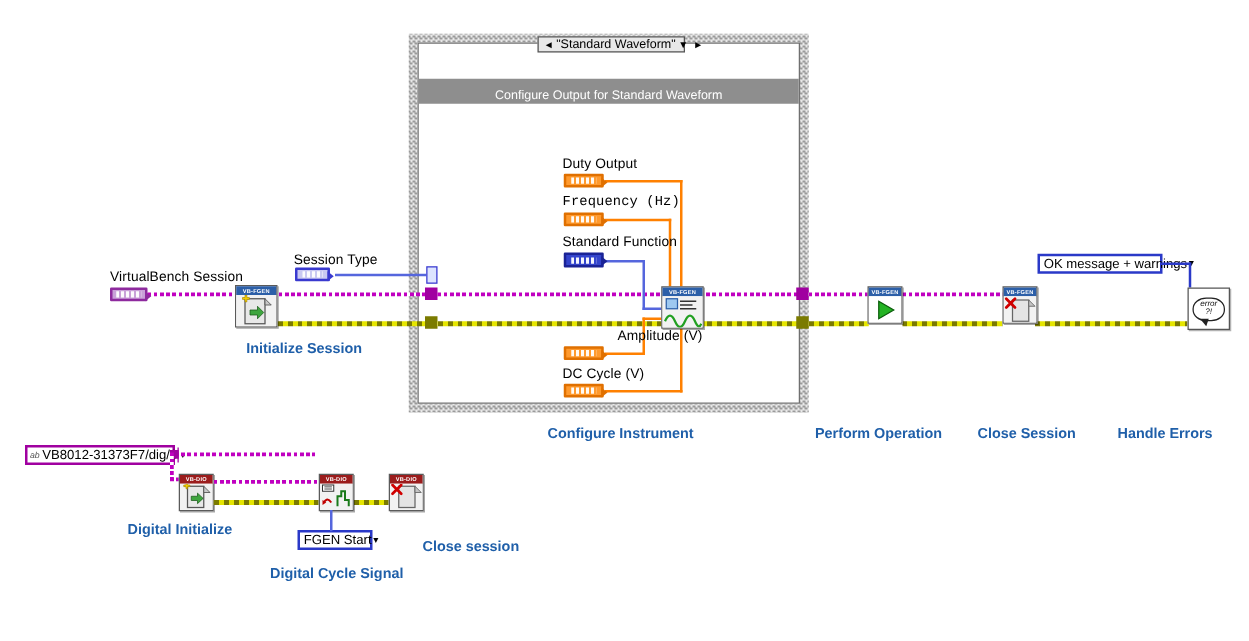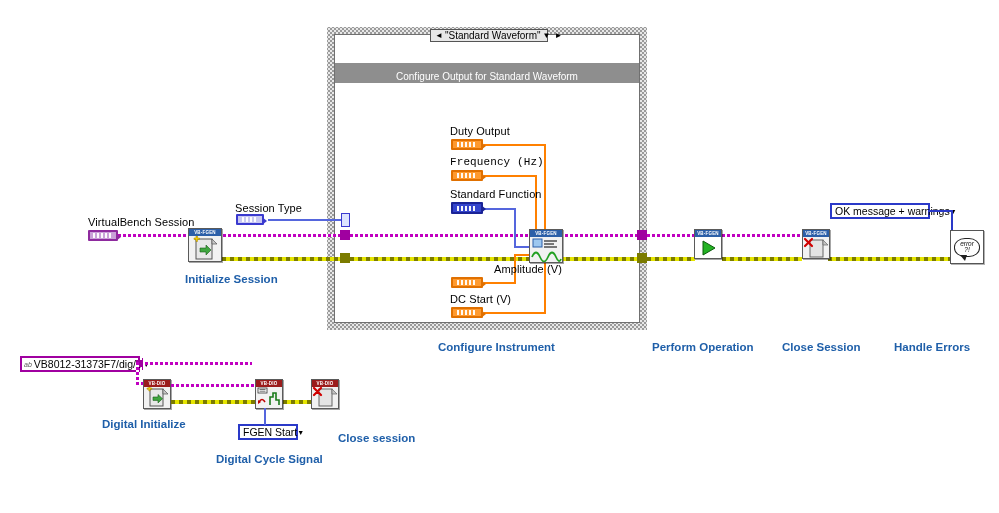--- a/index.html
+++ b/index.html
@@ -254,21 +254,21 @@
   <div class="lbl" style="left:450px;top:188px;">Standard Function</div>
   <div class="term term-i32" style="left:451px;top:202px;">
     <span class="glyphbar"></span>
   </div>
 
   <div class="lbl" style="left:450px;top:263px;margin-left:44px;">Amplitude (V)</div>
   <div class="term term-dbl" style="left:451px;top:277px;">
     <span class="glyphbar"></span>
   </div>
 
-  <div class="lbl" style="left:450px;top:293px;">DC Start (V)</div>
+  <div class="lbl" style="left:450px;top:293px;">DC Cycle (V)</div>
   <div class="term term-dbl" style="left:451px;top:307px;">
     <span class="glyphbar"></span>
   </div>
 
   <div class="lbl" style="left:88px;top:216px;">VirtualBench Session</div>
   <div class="term term-refnum" style="left:88px;top:230px;">
     <span class="glyphbar"></span>
   </div>
 
   <div class="lbl" style="left:235px;top:202px;">Session Type</div>
@@ -280,21 +280,21 @@
     <div class="vi-hdr hdr-fgen">VB-FGEN</div>
     <div class="vi-body">
       <svg width="32" height="26" viewBox="0 0 32 26">
         <rect x="7" y="3" width="16" height="20" fill="#E8E8E8" stroke="#555" stroke-width="1"></rect>
         <path d="M23 3 L23 8 L28 8 Z" fill="#C8C8C8" stroke="#555" stroke-width=".7"></path>
         <path d="M5 2 l2 0 l0 -2 l1.5 0 l0 2 l2 0 l0 1.5 l-2 0 l0 2 l-1.5 0 l0 -2 l-2 0 z" fill="#F5D000" stroke="#A08000" stroke-width=".5"></path>
         <path d="M11 12 l6 0 l0 -3 l5 5 l-5 5 l0 -3 l-6 0 z" fill="#3FA63F" stroke="#1A5A1A" stroke-width=".6"></path>
       </svg>
     </div>
   </div>
-  <div class="vi-label" style="left:185px;top:273px;">Initialize Session</div>
+  <div class="vi-label" style="left:197px;top:273px;">Initialize Session</div>
 
   <div class="vi" style="left:529px;top:229px;width:34px;height:34px;">
     <div class="vi-hdr hdr-fgen">VB-FGEN</div>
     <div class="vi-body">
       <svg width="32" height="26" viewBox="0 0 32 26">
         <rect x="3" y="2" width="9" height="8" fill="#9EC8F0" stroke="#2C5FA8" stroke-width="1"></rect>
         <line x1="14" y1="4" x2="27" y2="4" stroke="#333" stroke-width="1.3"></line>
         <line x1="14" y1="7" x2="24" y2="7" stroke="#333" stroke-width="1.3"></line>
         <line x1="14" y1="10" x2="27" y2="10" stroke="#333" stroke-width="1.3"></line>
         <path d="M2 20 q4 -9 8 0 q4 9 8 0 q4 -9 8 0 q3 7 5 2" fill="none" stroke="#22A022" stroke-width="1.8"></path>

